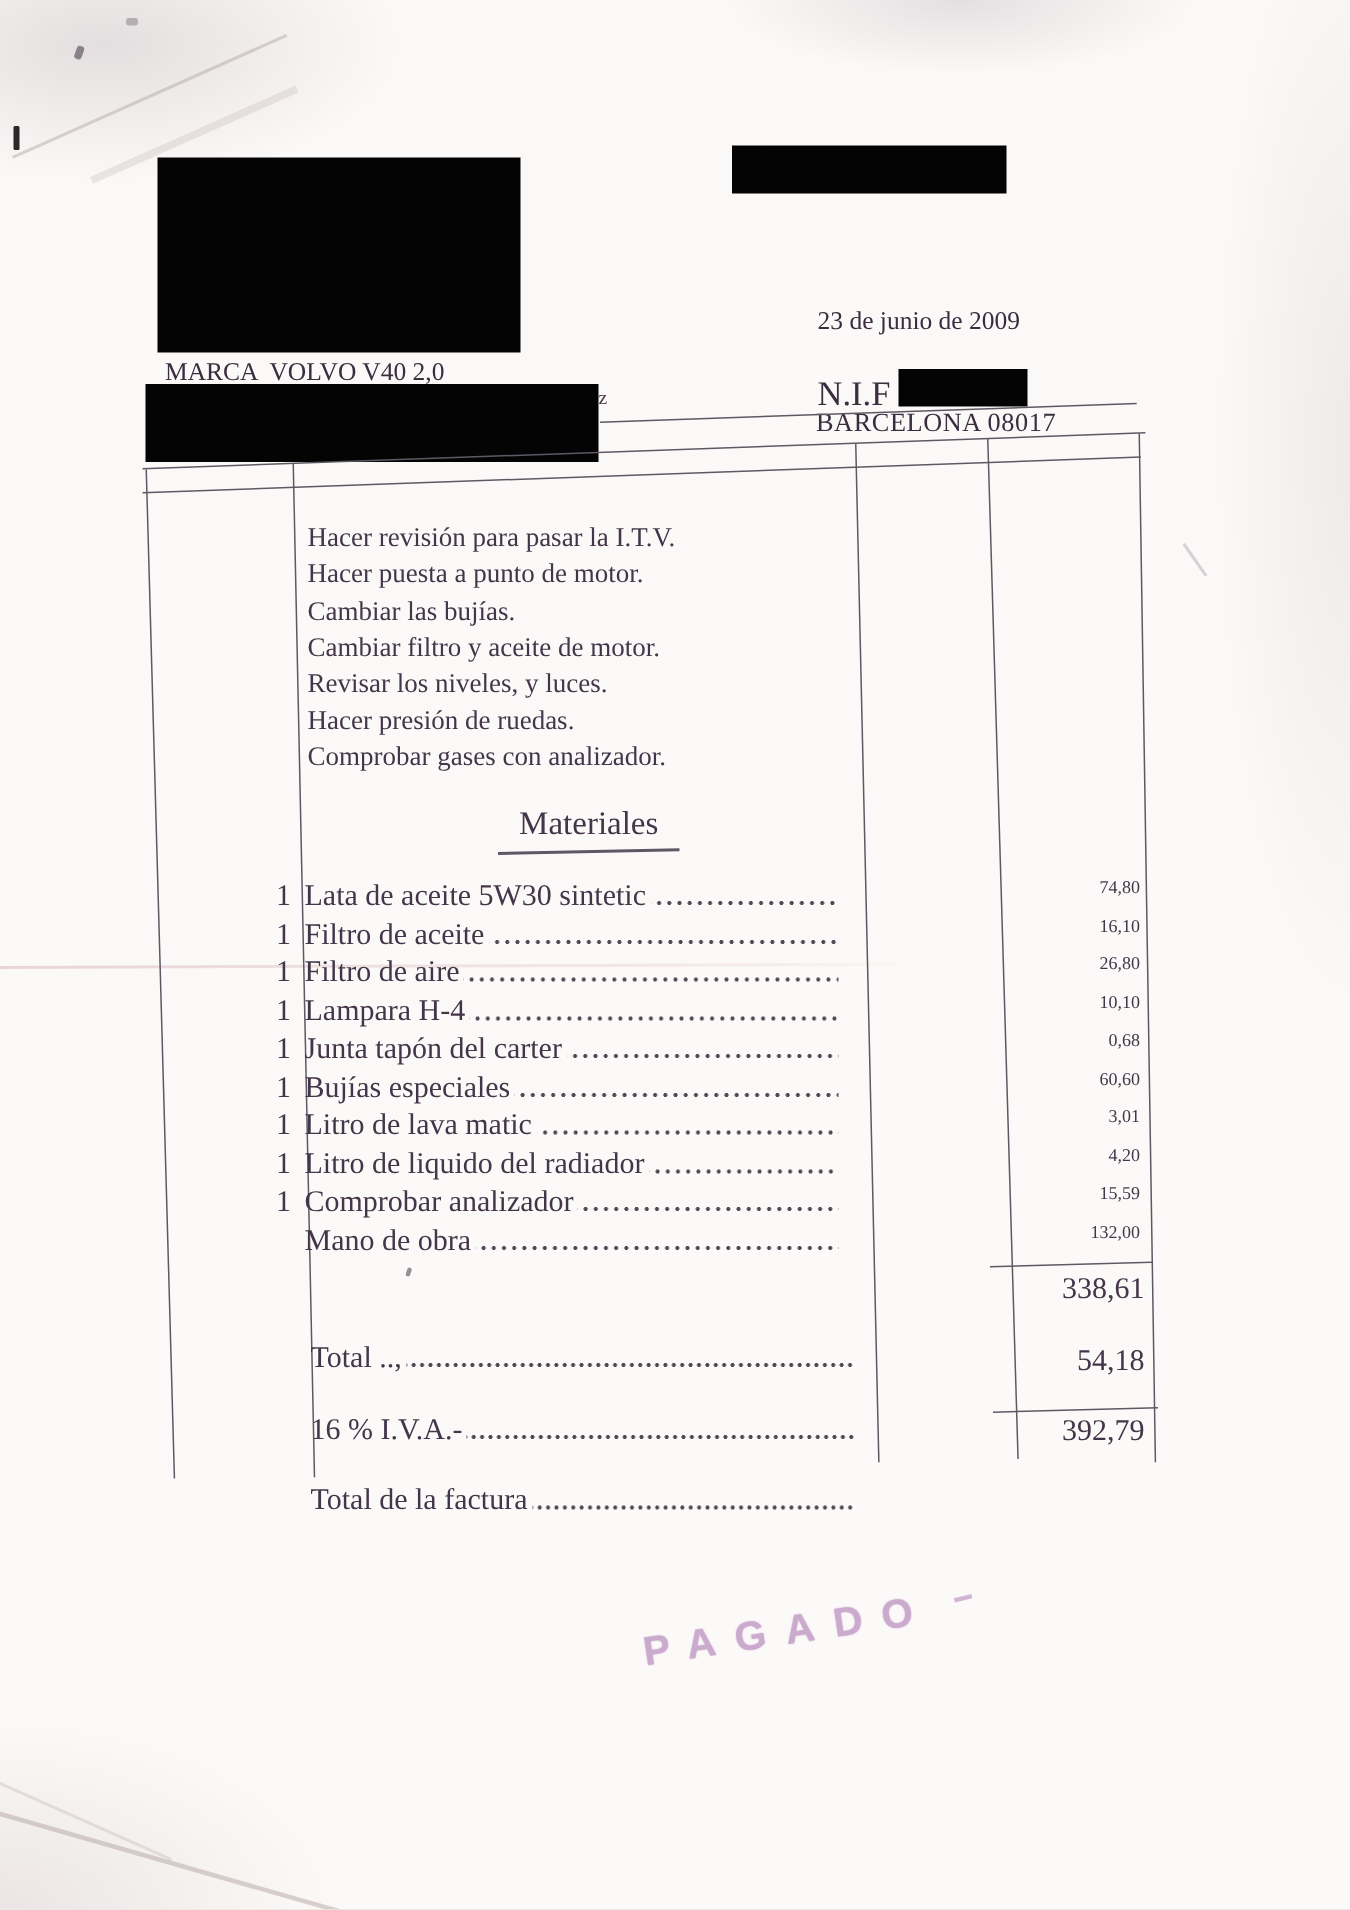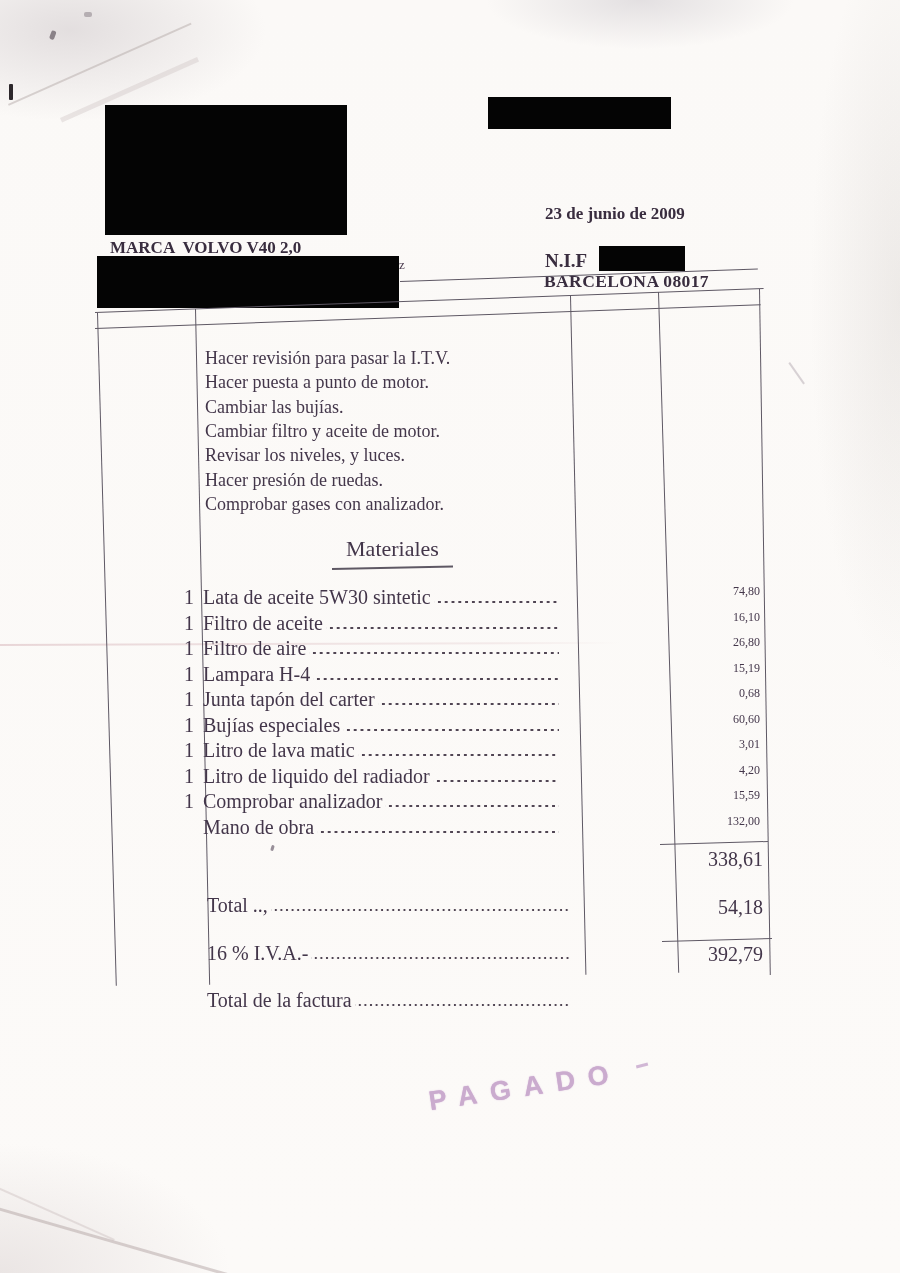--- a/index.html
+++ b/index.html
@@ -8,21 +8,21 @@
     font-family:"Liberation Serif","DejaVu Serif",serif;color:#43364a;
     background:
       radial-gradient(ellipse 280px 130px at 70px 30px, rgba(203,196,199,.50), transparent 70%),
       radial-gradient(ellipse 220px 70px at 640px 0px, rgba(198,193,199,.45), transparent 70%),
       radial-gradient(ellipse 320px 180px at 0px 1273px, rgba(208,198,198,.40), transparent 72%),
       radial-gradient(ellipse 120px 500px at 900px 300px, rgba(205,199,195,.30), transparent 75%),
       linear-gradient(#fbf9f7,#fcfaf8);
   }
   .abs{position:absolute;}
   .redact{position:absolute;background:#040404;}
-  .b{font-weight:bold;color:#392d3f;}
+  .b{font-weight:normal;color:#392d3f;}
   
   .hline{position:absolute;height:1.4px;background:#5e5864;transform-origin:left top;}
   .vline{position:absolute;width:1.4px;background:#5e5864;transform-origin:top left;}
   
   .services{position:absolute;left:205px;top:346px;font-size:18px;line-height:24.35px;white-space:nowrap;}
   .materials{position:absolute;left:325px;top:536px;width:135px;text-align:center;font-size:22px;}
   
   .items{position:absolute;left:181px;top:585px;width:378px;}
   .items .row{display:flex;height:25.56px;font-size:20px;line-height:25.56px;white-space:nowrap;}
   .items .qty{width:13px;text-align:right;flex:none;}
@@ -60,21 +60,21 @@
   <div class="crease" style="left:52px;top:30px;width:5px;height:9px;background:#8a8288;border-radius:2px;transform:rotate(20deg);"></div>
   <div class="crease" style="left:9px;top:84px;width:4px;height:16px;background:#2c272b;border-radius:1px;"></div>
   <div class="crease" style="left:84px;top:12px;width:8px;height:5px;background:#b5aeb2;border-radius:2px;"></div>
   <div class="crease" style="left:0;top:644px;width:620px;height:2px;background:linear-gradient(90deg, rgba(206,164,170,.42), rgba(206,164,170,.18) 80%, transparent);transform:rotate(-0.2deg);"></div>
   <div class="crease" style="left:-6px;top:1206px;width:245px;height:2.5px;background:rgba(168,150,150,.42);transform:rotate(16deg);"></div>
   <div class="crease" style="left:-4px;top:1186px;width:130px;height:2px;background:rgba(185,170,170,.30);transform:rotate(24deg);"></div>
   <div class="crease" style="left:790px;top:362px;width:26px;height:1.5px;background:rgba(170,160,168,.45);transform:rotate(55deg);"></div>
 
   <div class="abs b" style="left:545px;top:204px;font-size:17px;">23 de junio de 2009</div>
   <div class="abs b" style="left:110px;top:238px;font-size:17px;white-space:pre;">MARCA  VOLVO V40 2,0</div>
-  <div class="abs b" style="left:545px;top:250px;font-size:19px;">N.I.F</div>
+  <div class="abs b" style="left:545px;top:250px;font-size:23px;">N.I.F</div>
   <div class="abs b" style="left:544px;top:271px;font-size:17.5px;letter-spacing:.4px;">BARCELONA 08017</div>
   <div class="zfrag">z</div>
 
   <div class="redact" style="left:105px;top:105px;width:242px;height:130px;"></div>
   <div class="redact" style="left:488px;top:97px;width:183px;height:32px;"></div>
   <div class="redact" style="left:97px;top:256px;width:302px;height:52px;"></div>
   <div class="redact" style="left:599px;top:246px;width:86px;height:25px;"></div>
 
   <div class="hline" style="left:400px;top:281px;width:358px;transform:rotate(-2deg);"></div>
   <div class="hline" style="left:95px;top:312px;width:669px;transform:rotate(-2.05deg);"></div>
@@ -172,21 +172,21 @@
     </div>
 
   <div class="prices">
 
       <div class="pr">74,80</div>
 
       <div class="pr">16,10</div>
 
       <div class="pr">26,80</div>
 
-      <div class="pr">15,19</div>
+      <div class="pr">10,10</div>
 
       <div class="pr">0,68</div>
 
       <div class="pr">60,60</div>
 
       <div class="pr">3,01</div>
 
       <div class="pr">4,20</div>
 
       <div class="pr">15,59</div>

